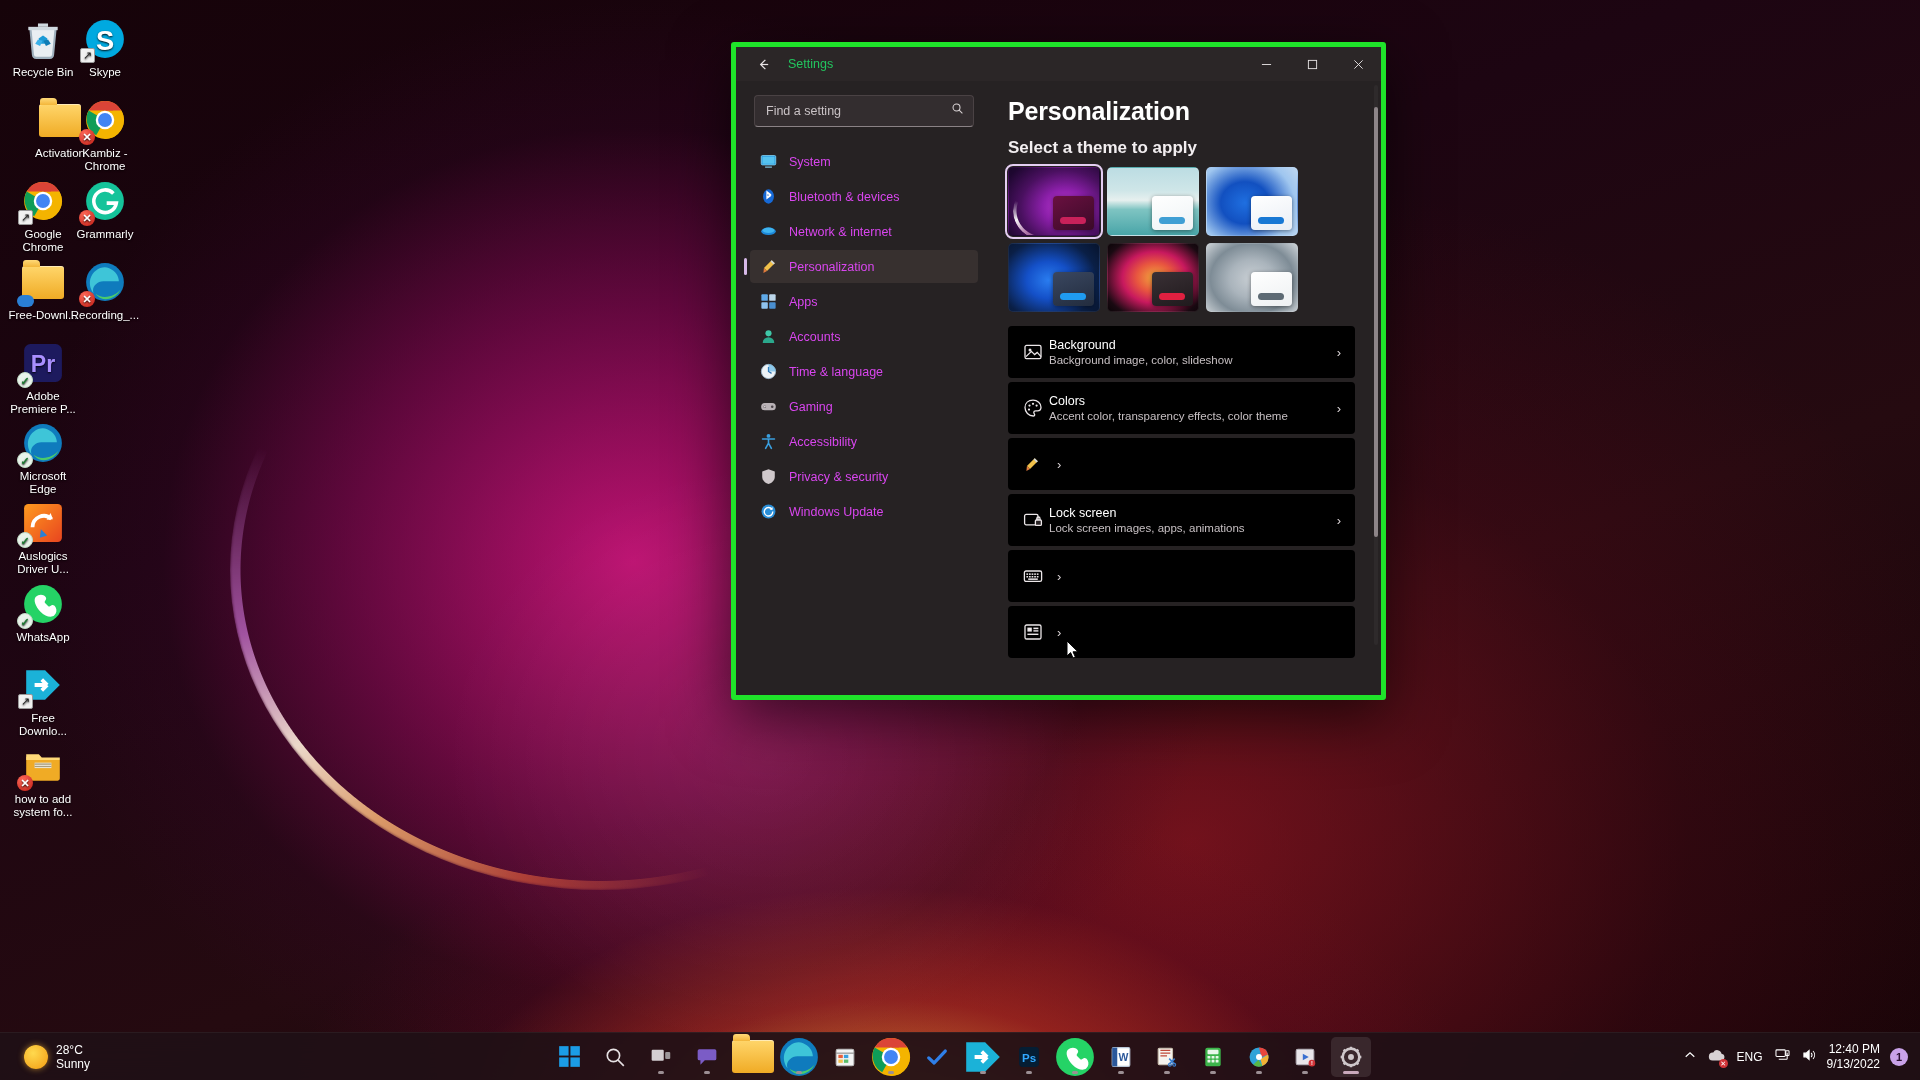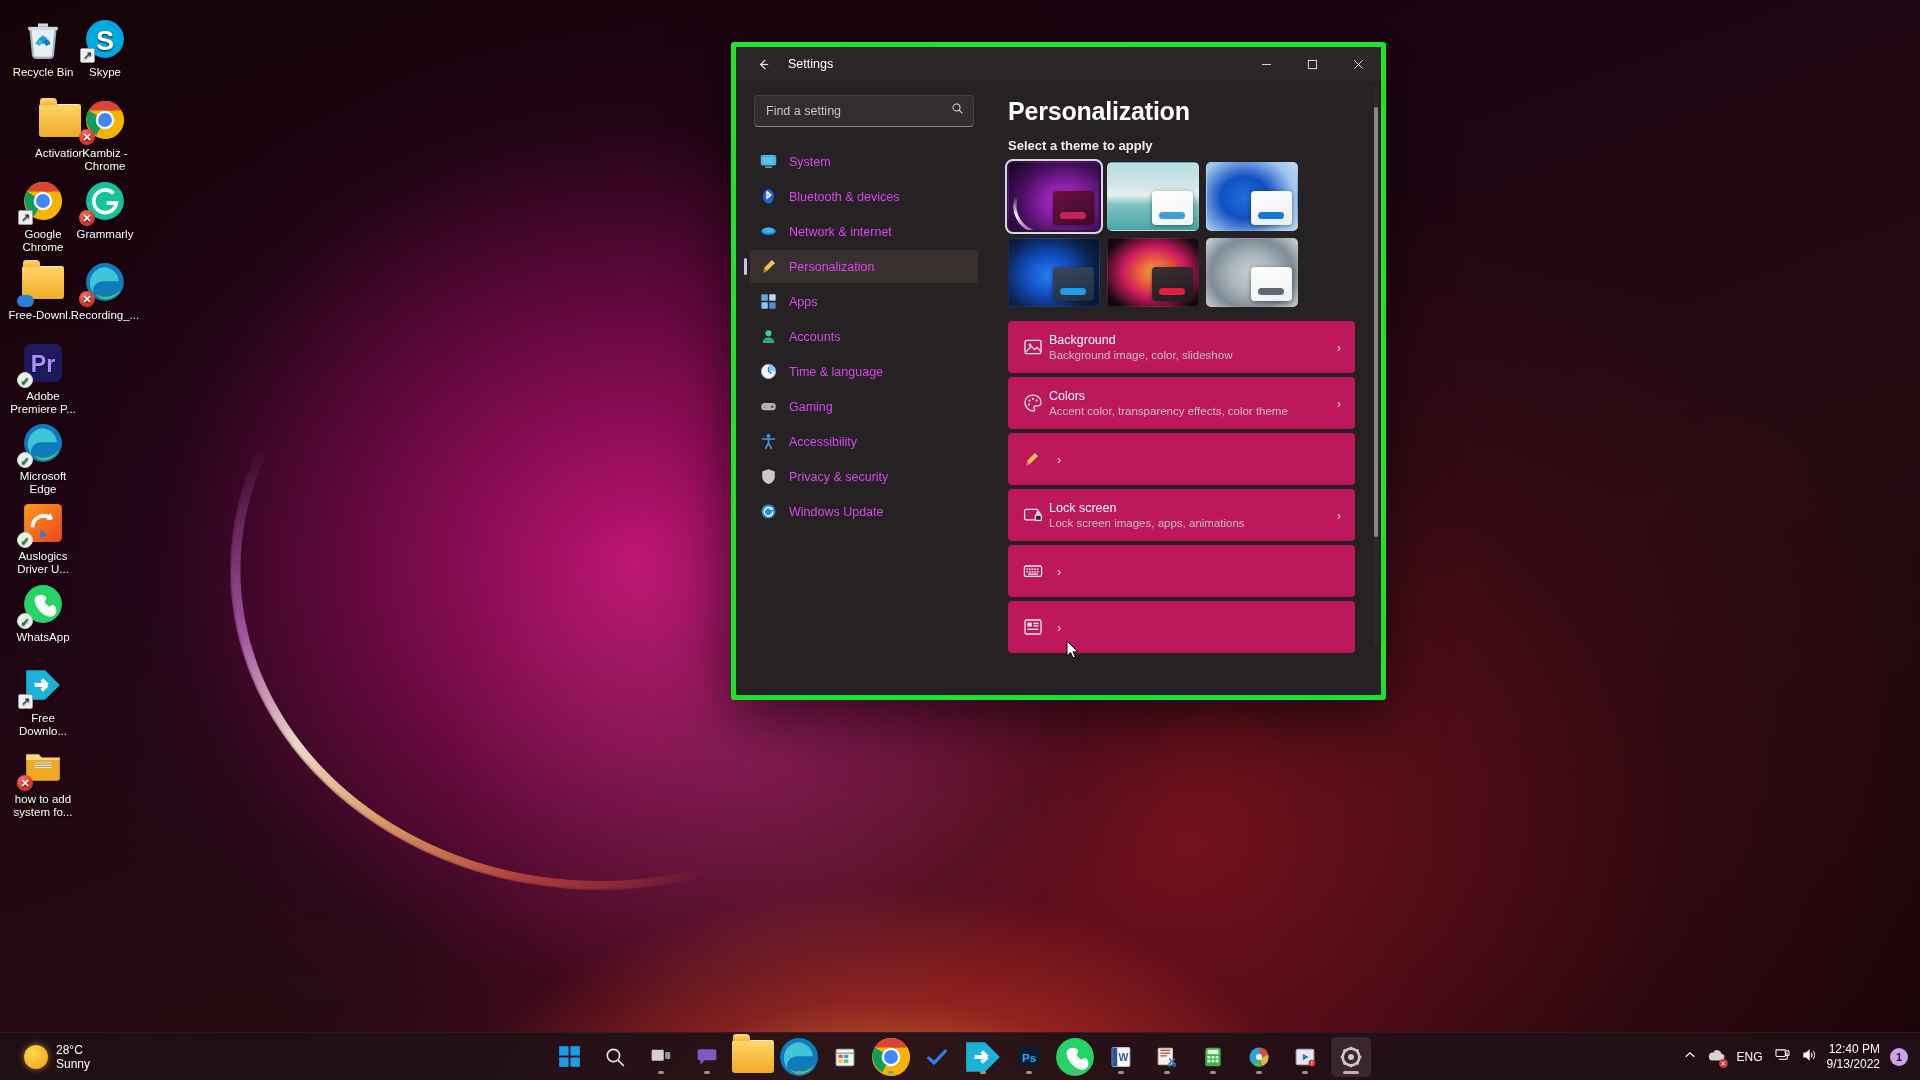--- a/index.html
+++ b/index.html
@@ -133,21 +133,21 @@
   }
   #titlebar{
     height:34px; display:flex; align-items:center; flex:none;
     background:#2b2627;
   }
   #back-btn{
     width:34px;height:26px;margin-left:10px;border-radius:4px;
     display:flex;align-items:center;justify-content:center;
     color:#e8e4e5; cursor:pointer;
   }
-  #win-title{ color:#ffffff; font-size:12.5px; margin-left:8px; }
+  #win-title{ color:#22c55e; font-size:12.5px; margin-left:8px; }
   #win-controls{ margin-left:auto; display:flex; height:34px; }
   .wc{
     width:46px;height:34px;display:flex;align-items:center;justify-content:center;
     color:#e8e4e5;font-size:11px;cursor:pointer;
   }
 
   #win-body{ flex:1; display:flex; min-height:0; position:relative; }
 
   
   #sidebar{
@@ -194,39 +194,39 @@
     content:""; position:absolute; left:-6px; top:8px; width:3px; height:17px;
     border-radius:2px; background:#d6b9e8;
   }
   .nav-ico{ width:17px;height:17px;flex:none;display:flex;align-items:center;justify-content:center;font-size:14px; }
 
   
   #content{
     flex:1; min-width:0; padding:16px 26px 0 20px; overflow:hidden; position:relative;
   }
   #page-title{ color:#fff; font-size:25px; font-weight:bold; letter-spacing:-.2px; }
-  #theme-label{ color:#f2eef0; font-size:13px; font-weight:bold; margin-top:12px; }
+  #theme-label{ color:#f2eef0; font-size:17px; font-weight:bold; margin-top:12px; }
 
   #theme-grid{
     margin-top:9px; display:grid; grid-template-columns:repeat(3, 92px); gap:7px;
   }
   .theme-tile{
     width:92px;height:69px;border-radius:5px;overflow:hidden;position:relative;cursor:pointer;
     border:1px solid rgba(255,255,255,.08);
   }
   .theme-tile.selected{ outline:2px solid #e4cdf2; outline-offset:1px; border-color:transparent; }
   .tile-win{
     position:absolute; right:5px; bottom:5px; width:41px;height:34px;border-radius:4px;
     box-shadow:0 1px 4px rgba(0,0,0,.45);
   }
   .tile-bar{ position:absolute; left:7px; bottom:6px; width:26px;height:7px;border-radius:4px; }
 
   #rows{ margin-top:14px; display:flex; flex-direction:column; gap:4px; }
   .srow{
-    height:52px; background:#be185d; border-radius:4px;
+    height:52px; background:#000000; border-radius:4px;
     display:flex; align-items:center; padding:0 14px 0 15px; cursor:pointer;
   }
   .srow-ico{ width:26px;flex:none;color:#ece7e9;display:flex;align-items:center;justify-content:flex-start; }
   .srow-txt{ flex:1; min-width:0; }
   .srow-title{ color:#fff; font-size:12.5px; line-height:16px; }
   .srow-sub{ color:#c6bfc2; font-size:11.5px; line-height:15px; }
   .srow-chev{ color:#ddd6d9; font-size:13px; flex:none; padding-left:8px; }
 
   #content-scrollbar{
     position:absolute; right:3px; top:4px; width:4px; height:560px;

